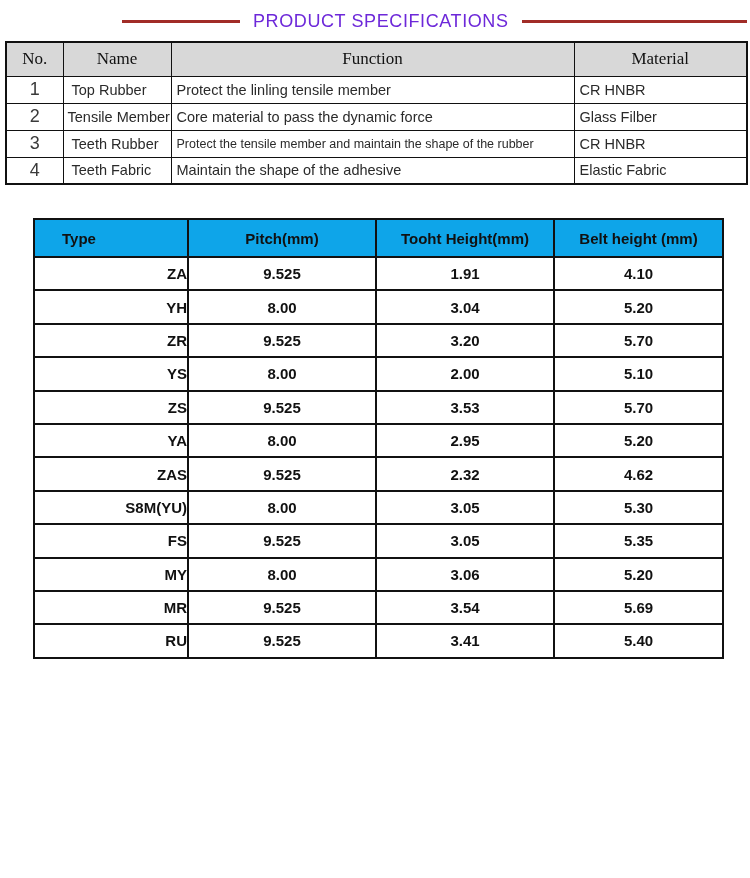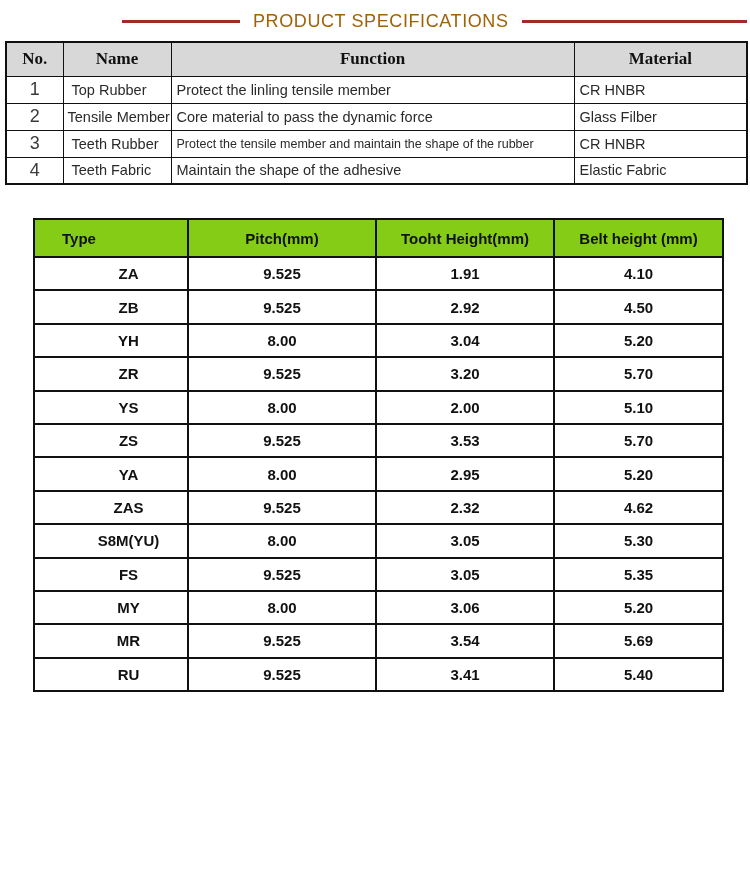--- a/index.html
+++ b/index.html
@@ -22,39 +22,39 @@
   }
   .rule {
     height: 3px;
     background: #a12c27;
   }
   .rule-left { width: 118px; }
   .rule-right { flex: 1; }
   .page-title {
     font-size: 18px;
     font-weight: 400;
-    color: #a16207;
+    color: #6d28d9;
     margin: 0 13px;
     letter-spacing: 0.6px;
     white-space: nowrap;
     font-family: "Liberation Sans", sans-serif;
   }
 
   
   table.spec {
     border-collapse: collapse;
     table-layout: fixed;
     width: 741px;
     margin: 8px 0 0 5px;
     border: 2px solid #111;
   }
   .spec th {
     background: #d8d8d8;
     font-family: "Liberation Serif", serif;
-    font-weight: 700;
+    font-weight: 400;
     font-size: 17px;
     height: 34px;
     border: 1px solid #111;
     text-align: center;
     color: #111;
     padding: 0;
   }
   .spec td {
     font-size: 14.5px;
     color: #2a2a2a;
@@ -76,21 +76,21 @@
 
   
   table.dim {
     border-collapse: collapse;
     table-layout: fixed;
     width: 689px;
     margin: 33px 0 0 33px;
     border: 2px solid #111;
   }
   .dim th {
-    background: #84cc16;
+    background: #0ea5e9;
     font-size: 15px;
     font-weight: 700;
     height: 38px;
     border: 2px solid #111;
     text-align: center;
     color: #111;
     padding: 8px;
   }
   .dim th.type-h {
     text-align: left;
@@ -99,21 +99,21 @@
   .dim td {
     font-size: 15px;
     font-weight: 700;
     height: 33.4px;
     border: 2px solid #111;
     text-align: center;
     color: #111;
     padding: 0;
   }
   .dim td.type {
-    text-align: center;
+    text-align: right;
     padding-left: 35px;
     margin-left: 17px;
   }
 </style>
 </head>
 <body>
 
 <div class="title-row">
   <span class="rule rule-left"></span>
   <h1 class="page-title">PRODUCT SPECIFICATIONS</h1>
@@ -179,26 +179,20 @@
     </tr>
   </thead>
   <tbody>
     <tr>
       <td class="type">ZA</td>
       <td>9.525</td>
       <td>1.91</td>
       <td>4.10</td>
     </tr>
     <tr>
-      <td class="type">ZB</td>
-      <td>9.525</td>
-      <td>2.92</td>
-      <td>4.50</td>
-    </tr>
-    <tr>
       <td class="type">YH</td>
       <td>8.00</td>
       <td>3.04</td>
       <td>5.20</td>
     </tr>
     <tr>
       <td class="type">ZR</td>
       <td>9.525</td>
       <td>3.20</td>
       <td>5.70</td>

